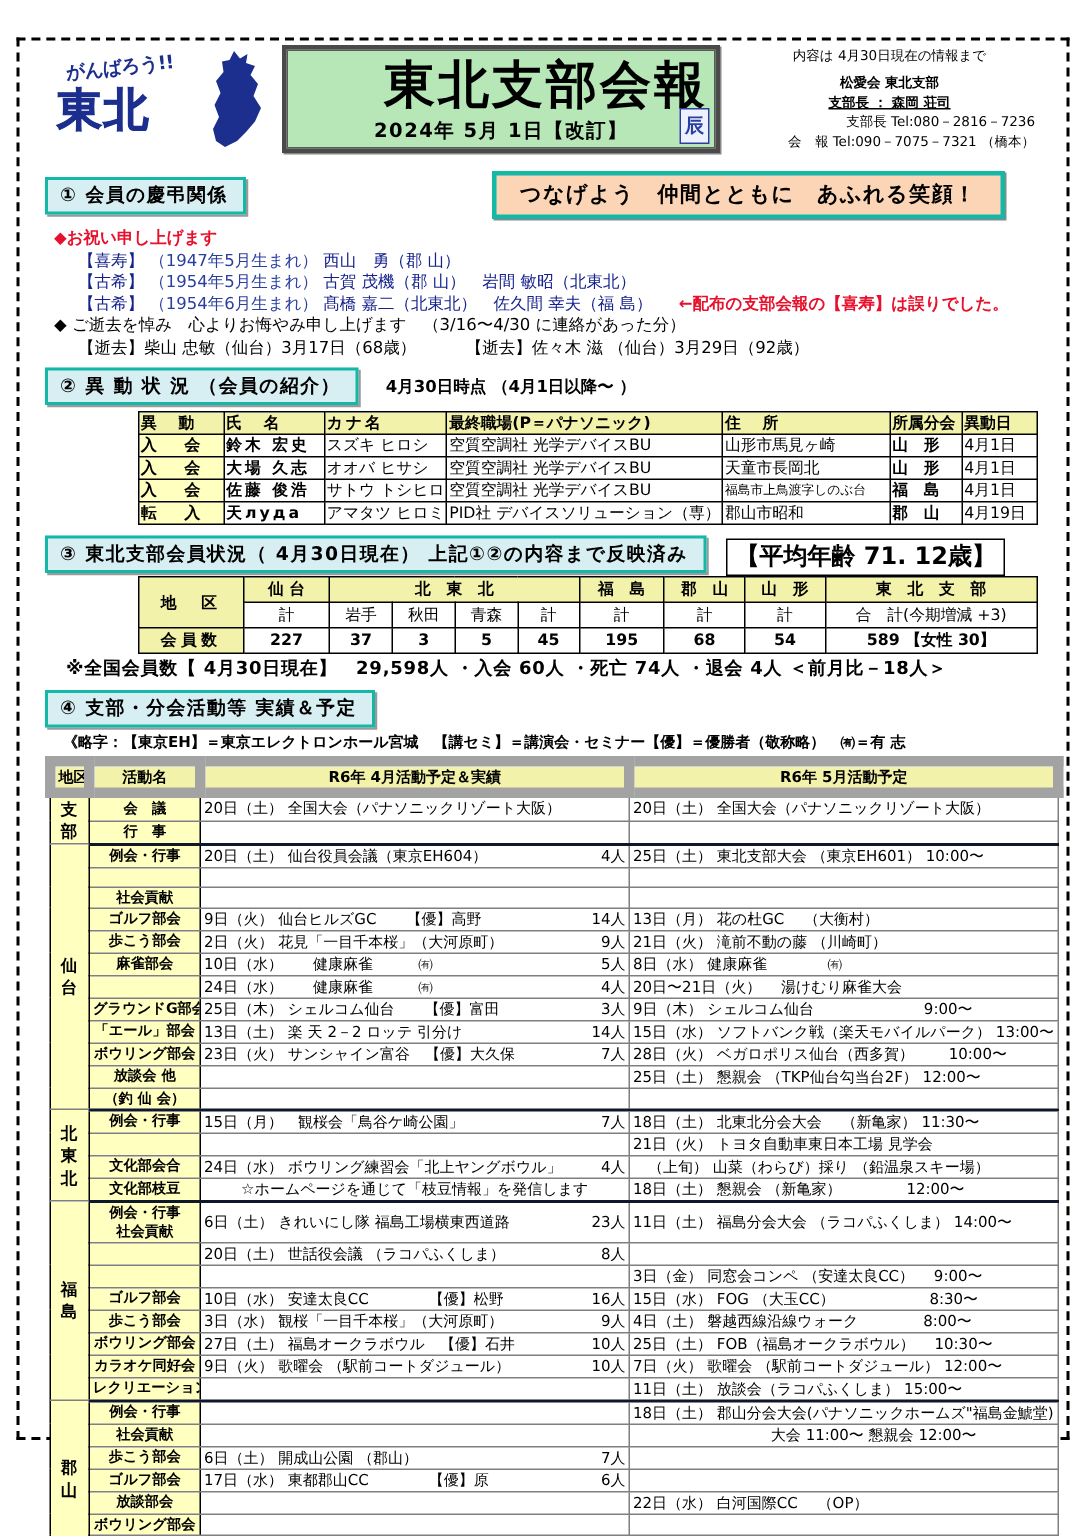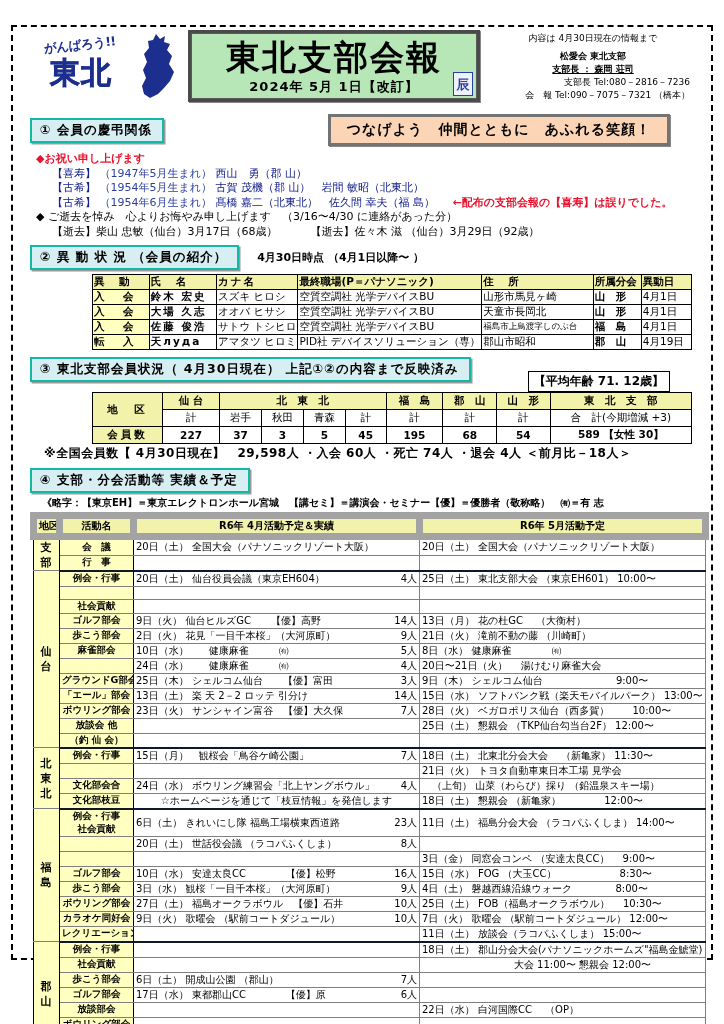--- a/index.html
+++ b/index.html
@@ -48,21 +48,21 @@
     left: 14px; top: 7px;
     font-size: 12.5px;
     font-weight: bold;
     color: #1c2f8f;
     transform: rotate(-6deg);
     letter-spacing: -0.5px;
     font-family: "DejaVu Sans", sans-serif;
   }
   .logo-tohoku {
     position: absolute;
-    left: 20px; top: 23px;
+    left: 8px; top: 23px;
     font-size: 30px;
     font-weight: bold;
     color: #1c2f8f;
     letter-spacing: 1px;
     -webkit-text-stroke: 0.6px #1c2f8f;
   }
   .logo-map { position: absolute; left: 104px; top: 2px; }
 
   .title-box {
     flex: 0 0 292px;
@@ -73,21 +73,21 @@
     position: relative;
     box-shadow: 1px 1px 0 #888;
   }
   .title-inner {
     border: 1px solid #5a5a5a;
     height: 100%;
     padding: 2px 4px 0 4px;
     position: relative;
   }
   .title-main {
-    text-align: center;
+    text-align: right;
     font-size: 34px;
     font-weight: bold;
     letter-spacing: 2px;
     line-height: 40px;
     margin-top: 1px;
     font-family: "DejaVu Serif", "Liberation Serif", serif;
   }
   .title-sub {
     text-align: center;
     font-size: 13px;
@@ -126,21 +126,21 @@
     display: inline-block;
     background: #d7eef2;
     border: 2px solid #14b8a6;
     padding: 2px 10px 2px 8px;
     font-size: 12.5px;
     font-weight: bold;
     letter-spacing: 1px;
     box-shadow: 1.5px 1.5px 0 #9a9a9a;
   }
   .slogan-box {
-    border: 3px solid #737373;
+    border: 3px solid #14b8a6;
     background: #fbd5b5;
     padding: 4px 16px;
     font-size: 14px;
     font-weight: bold;
     letter-spacing: 1px;
     box-shadow: 1px 1px 0 #888;
   }
   .row-head {
     display: flex;
     align-items: center;
@@ -174,23 +174,23 @@
   }
   .tbl-ido thead th { background: #f2f2aa; font-weight: bold; letter-spacing: 2px; }
   .tbl-ido td.kubun { background: #ffffbf; font-weight: bold; letter-spacing: 4px; }
   .tbl-ido td.nm { font-weight: bold; letter-spacing: 2px; }
   .tbl-ido td.small { font-size: 8.5px; }
   .tbl-ido td.bold { font-weight: bold; }
 
   .sec3-note {
     float: right;
     border: 1px solid #000;
-    font-size: 12px;
+    font-size: 16px;
     padding: 1px 5px;
-    margin-top: 14px;
+    margin-top: 2px;
     font-weight: bold;
   }
   .tbl-kaiin {
     margin: 2px 0 0 62px;
     width: 600px;
     font-size: 10.5px;
   }
   .tbl-kaiin th, .tbl-kaiin td {
     border: 1px solid #000;
     text-align: center;

